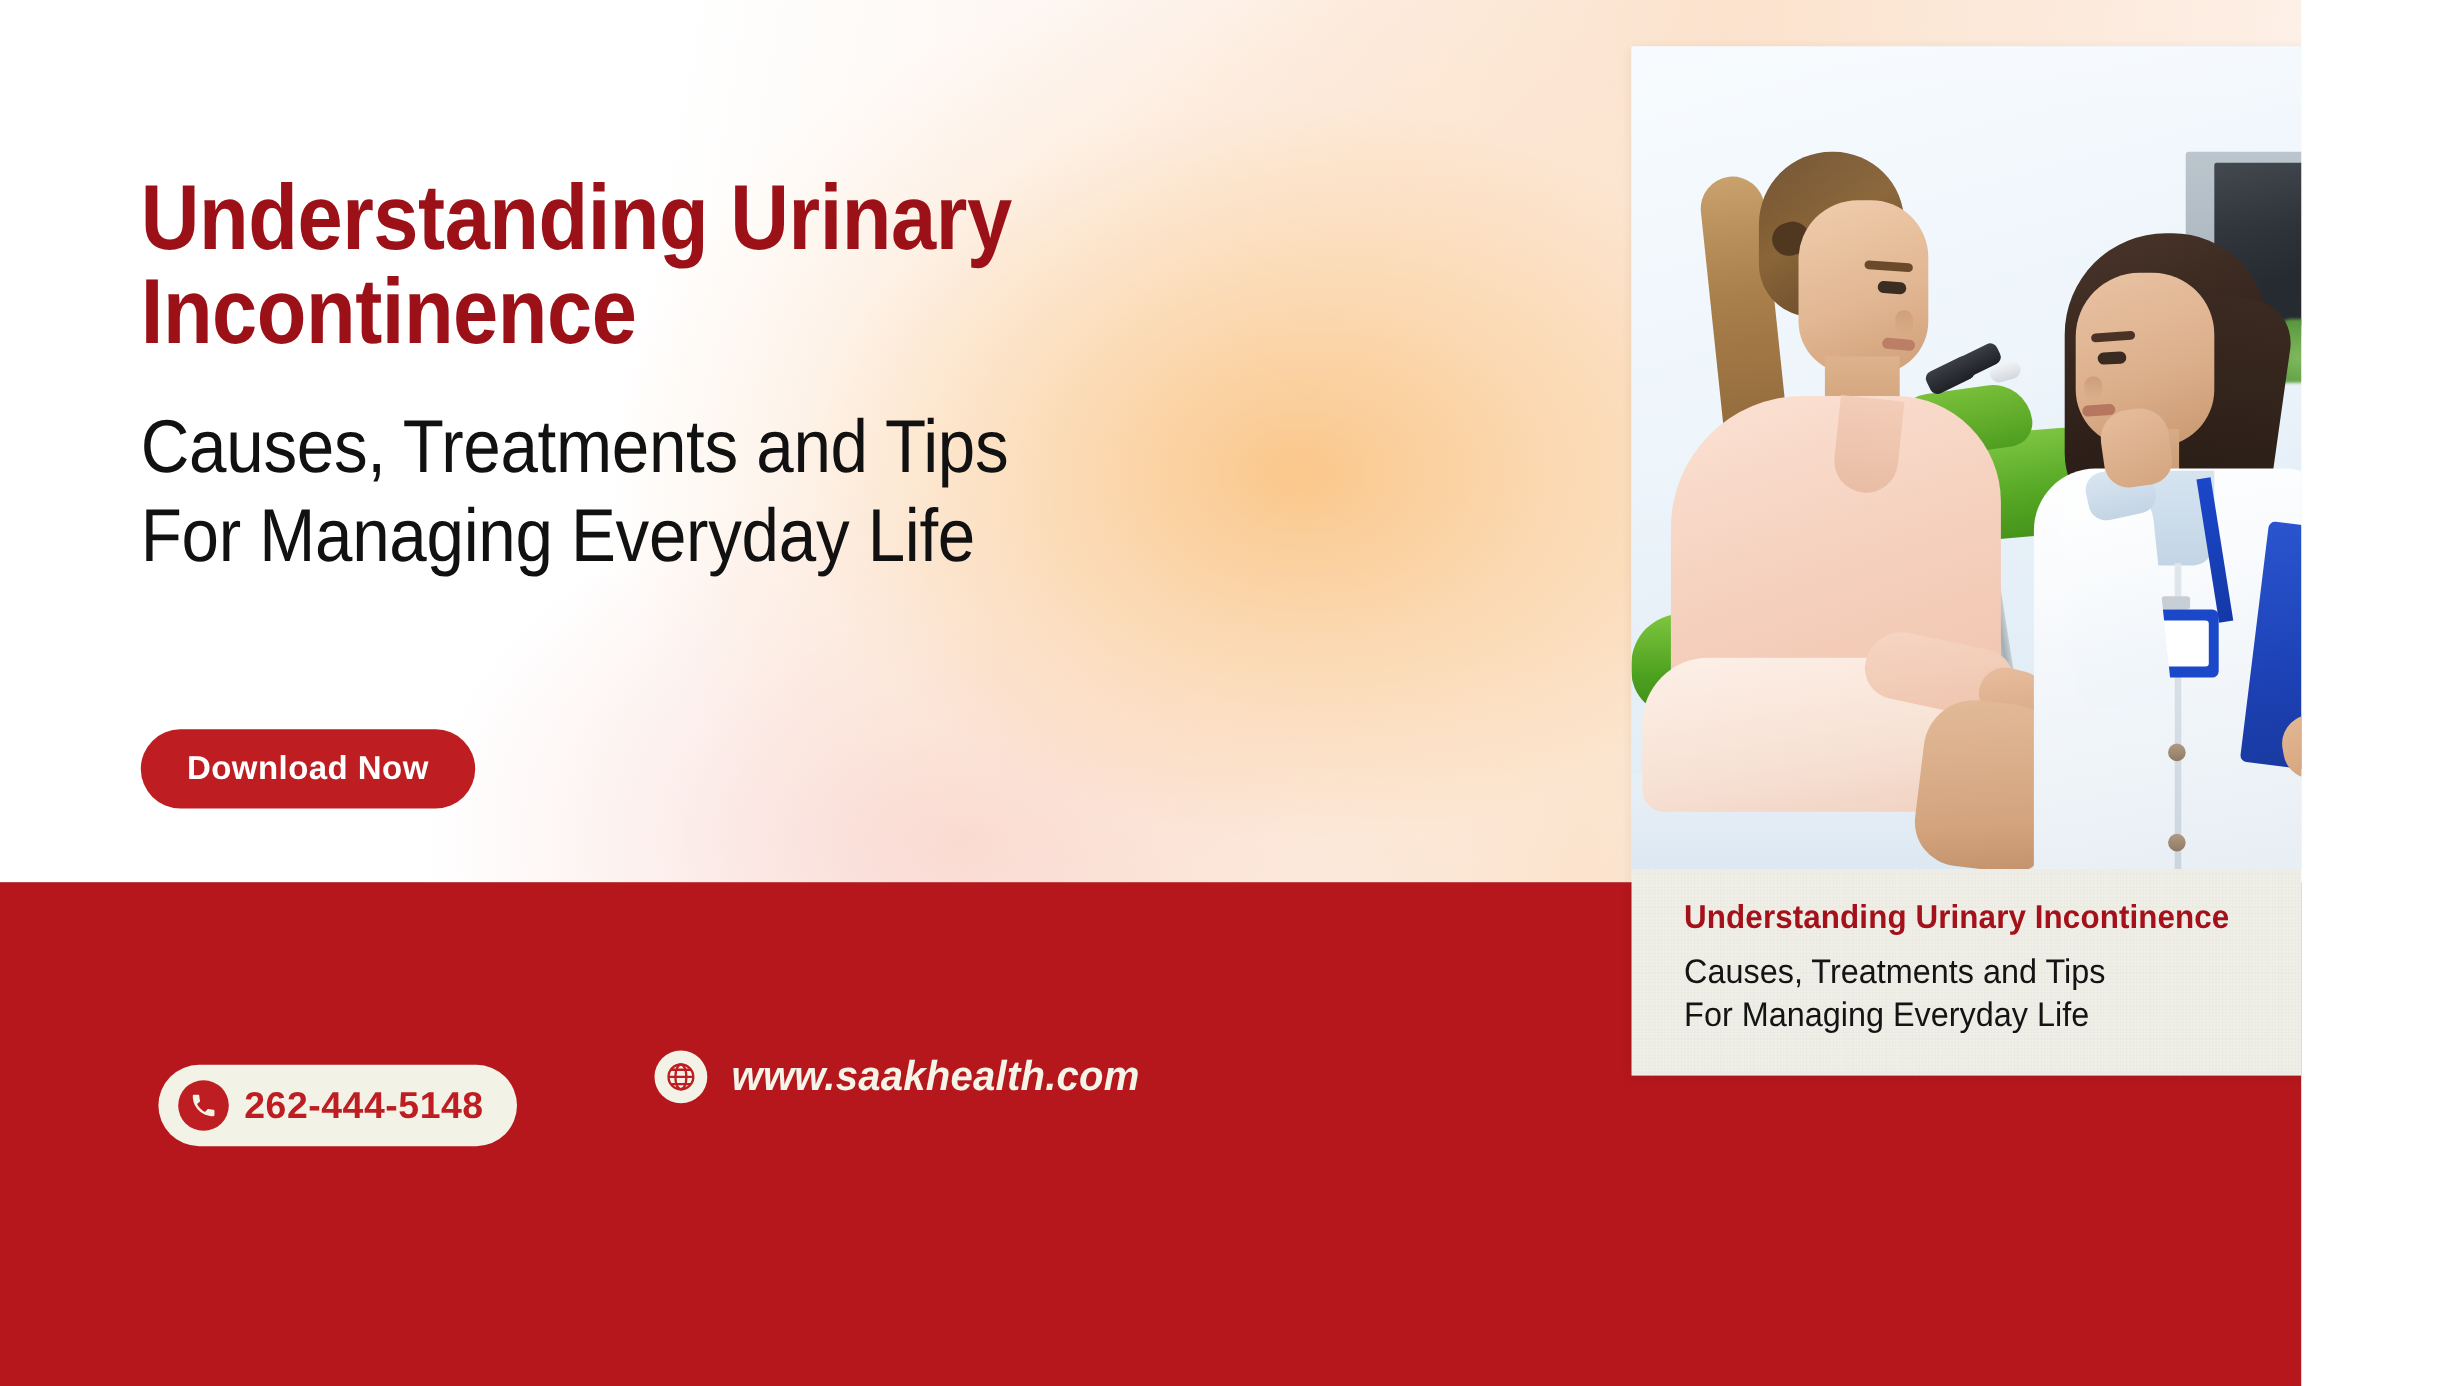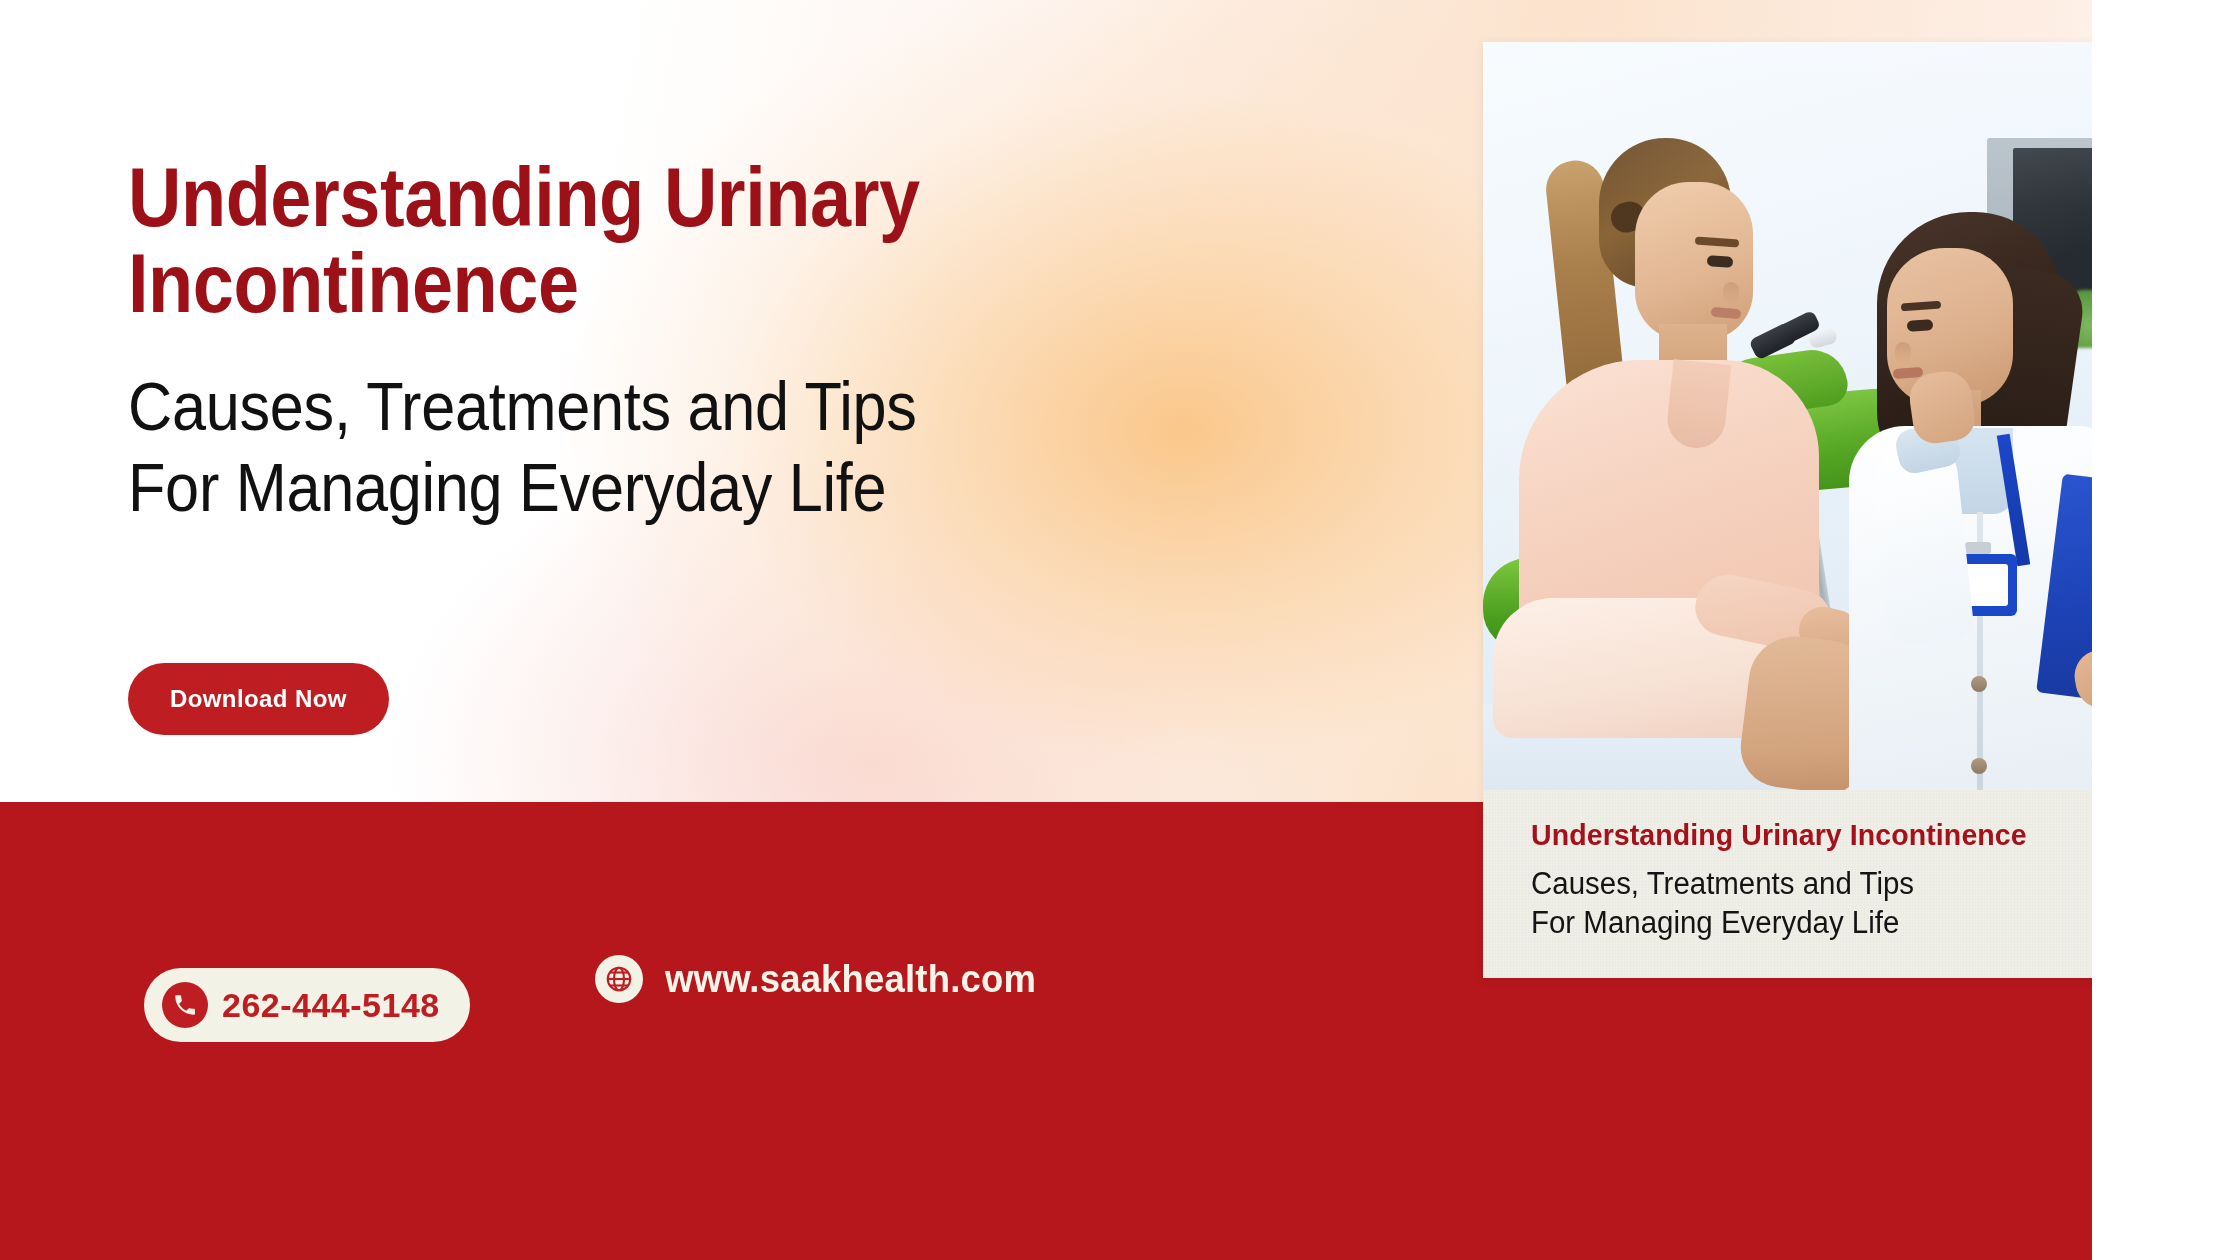--- a/index.html
+++ b/index.html
@@ -70,21 +70,21 @@
     display:inline-flex;
     align-items:center; justify-content:center;
     height:72px;
     padding:0 42px;
     background:#BE1E22;
     border:none;
     border-radius:36px;
     color:#ffffff;
     font-family:"Liberation Sans", sans-serif;
     font-weight:700;
-    font-size:24px;
+    font-size:30px;
     letter-spacing:0.4px;
     cursor:pointer;
   }
 
   
   .footer {
     position:absolute;
     left:0; top:802px;
     width:2240px; height:458px;
     background:#B5171C;
@@ -114,21 +114,21 @@
     font-size:34px;
     letter-spacing:0.5px;
     white-space:nowrap;
   }
 
   .contact-list {
     position:absolute;
     left:595px; top:955px;
     display:flex; flex-direction:column; gap:42px;
   }
-  .contact-row { display:flex; align-items:center; gap:22px; }
+  .contact-row { display:flex; align-items:center; gap:22px;font-style:italic; }
   .contact-ico {
     width:48px; height:48px;
     border-radius:50%;
     background:#F2F2E6;
     display:flex; align-items:center; justify-content:center;
     flex:0 0 48px;
   }
   .contact-ico svg { width:30px; height:30px; display:block; }
   .contact-text {
     color:#F4F4E8;

